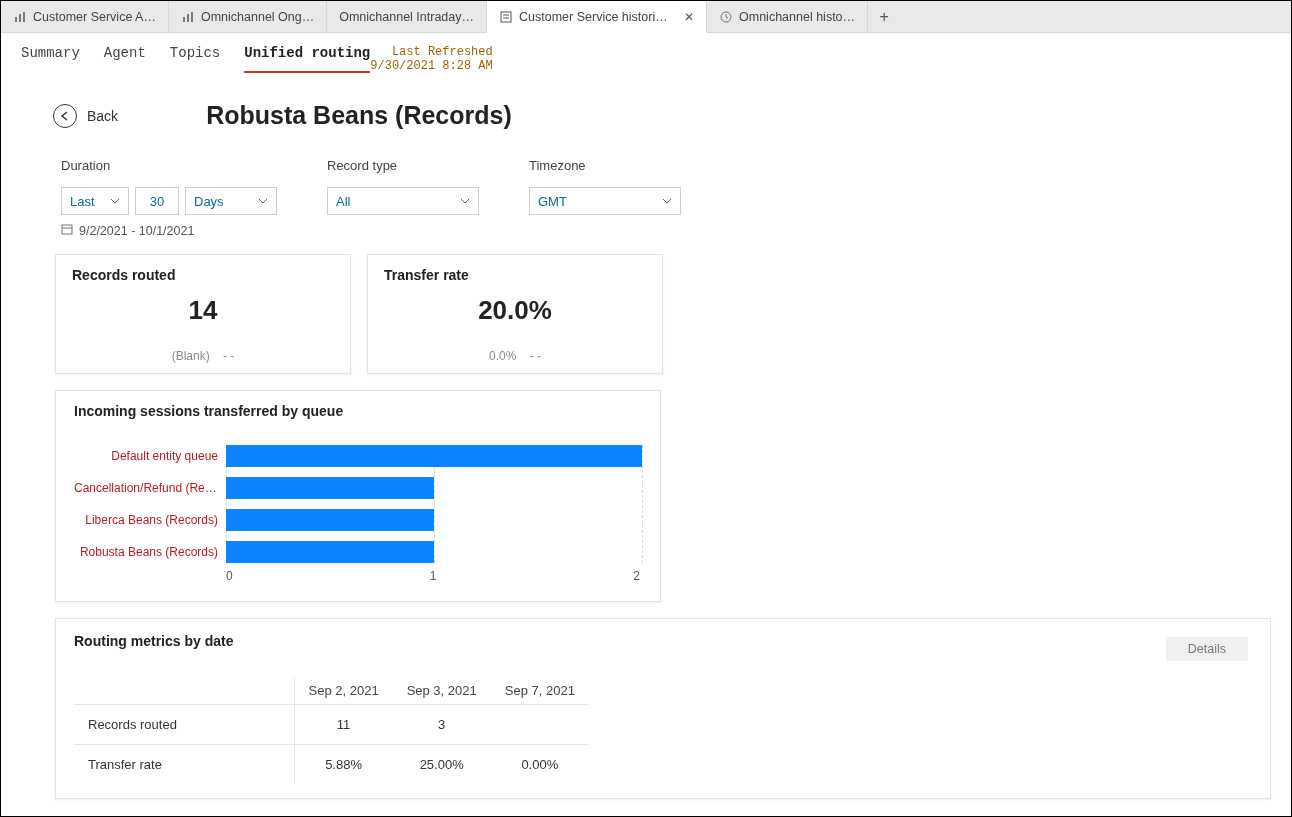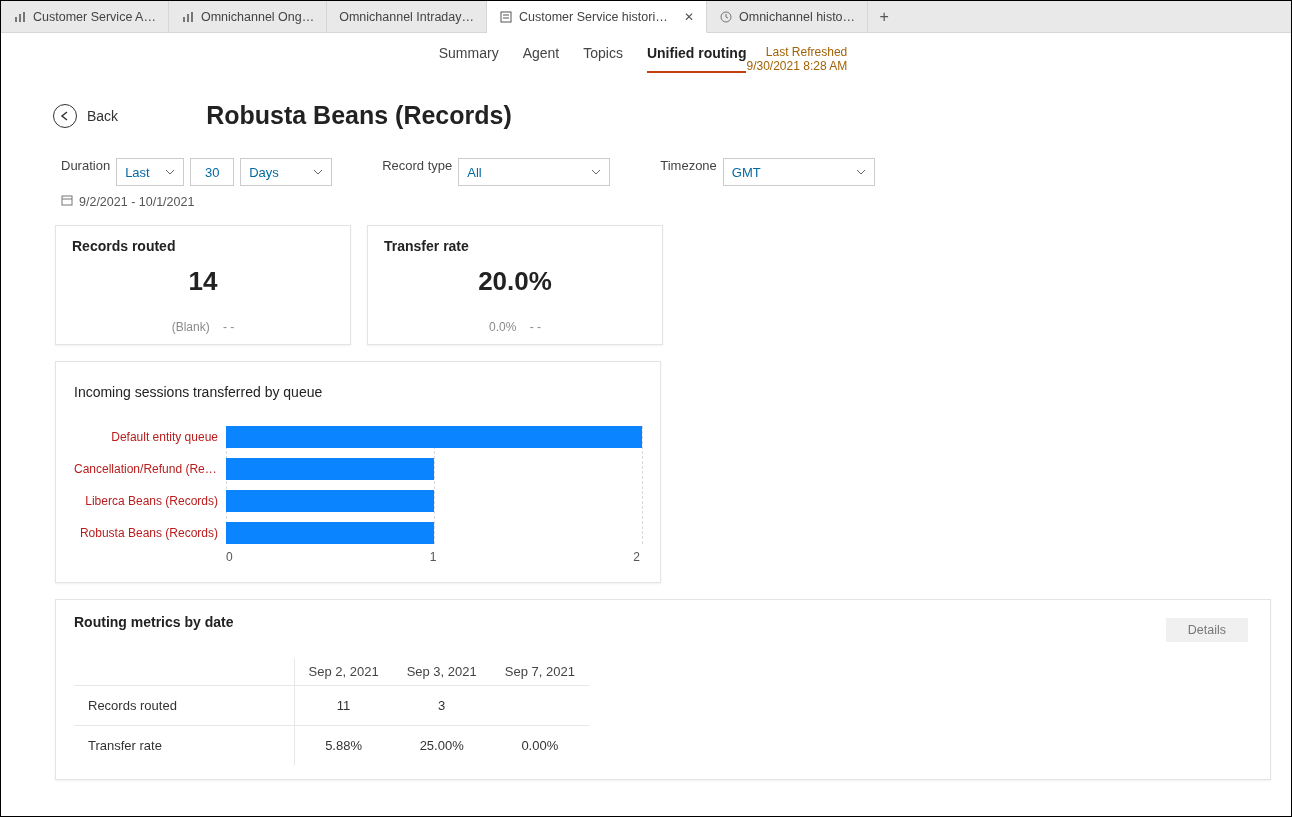--- a/index.html
+++ b/index.html
@@ -9,54 +9,54 @@
   
   .tabstrip { display: flex; align-items: center; height: 32px; background: #e9e9e9; border-bottom: 1px solid #d6d6d6; }
   .wtab { display: flex; align-items: center; gap: 6px; height: 32px; padding: 0 12px; font-size: 12.5px; color: #444; border-right: 1px solid #d6d6d6; cursor: pointer; max-width: 170px; }
   .wtab .tab-icon { width: 14px; height: 14px; display: inline-flex; align-items: center; justify-content: center; flex: 0 0 14px; }
   .wtab .tab-label { white-space: nowrap; overflow: hidden; text-overflow: ellipsis; }
   .wtab.active { background: #fff; border-bottom: 1px solid #fff; margin-bottom: -1px; }
   .wtab .close { margin-left: 6px; font-size: 12px; color: #555; cursor: pointer; }
   .newtab { width: 32px; height: 32px; display: flex; align-items: center; justify-content: center; font-size: 16px; color: #555; cursor: pointer; }
 
   
-  .subnav-row { display: flex; align-items: flex-start; justify-content: center; padding: 12px 20px 0 20px; }
+  .subnav-row { display: flex; align-items: flex-start; justify-content: flex-start; padding: 12px 20px 0 20px; font-family: Liberation Mono, monospace; }
   .subnav { display: flex; gap: 24px; font-size: 14px; color: #444; }
   .subnav-item { padding-bottom: 10px; cursor: pointer; }
   .subnav-item.active { color: #222; font-weight: 600; border-bottom: 2px solid #c2410c; }
   .refreshed { text-align: right; font-size: 12px; color: #a16207; padding-right: 6px; }
 
   
   .page-head { display: flex; align-items: center; gap: 28px; padding: 28px 52px 10px 52px; }
   .back-btn { display: flex; align-items: center; gap: 10px; cursor: pointer; font-size: 14px; color: #333; }
   .back-circle { width: 24px; height: 24px; border: 1.5px solid #333; border-radius: 50%; display: flex; align-items: center; justify-content: center; }
   .page-title { font-size: 25px; font-weight: 600; color: #222; margin-left: 60px; }
 
   
   .filters { display: flex; gap: 50px; padding: 18px 60px 0 60px; }
-  .fgroup { display: flex; flex-direction: row; gap: 6px; }
+  .fgroup { display: flex; flex-direction: column; gap: 14px; }
   .flabel { font-size: 13px; color: #444; }
   .fctrls { display: flex; gap: 6px; }
   .sel { height: 28px; font-size: 13px; color: #0369a1; background: #fff; border: 1px solid #ccc; display: flex; align-items: center; justify-content: space-between; padding: 0 8px; cursor: pointer; }
   .sel .chev svg { display: block; }
   .w68 { width: 68px; } .w44 { width: 44px; justify-content: center; } .w112 { width: 92px; }
   .w152 { width: 152px; }
   .daterange { display: flex; align-items: center; gap: 6px; font-size: 12.5px; color: #555; padding: 8px 60px 0 60px; }
 
   
   .kpis { display: flex; gap: 16px; padding: 16px 54px 0 54px; }
   .card { background: #fff; border: 1px solid #e4e4e4; box-shadow: 0 1px 2px rgba(0,0,0,0.06); }
   .kpi { width: 296px; height: 120px; padding: 12px 16px; position: relative; }
   .kpi-title { font-size: 14px; font-weight: 600; color: #222; }
   .kpi-value { font-size: 26px; font-weight: 600; color: #222; text-align: center; margin-top: 12px; }
   .kpi-foot { position: absolute; bottom: 10px; left: 0; right: 0; text-align: center; font-size: 12px; color: #8a8a8a; }
 
   
   .chart-card { width: 606px; margin: 16px 0 0 54px; padding: 12px 18px 18px 18px; }
-  .chart-title { font-size: 14px; font-weight: 400; color: #222; margin-bottom: 26px; margin-top: 10px; }
+  .chart-title { font-size: 14px; font-weight: 700; color: #222; margin-bottom: 26px; }
   .chart-area { display: flex; }
   .ylabels { width: 152px; display: flex; flex-direction: column; gap: 10px; padding-top: 0; }
   .ylabel { height: 22px; font-size: 12px; color: #b91c1c; text-align: right; padding-right: 8px; line-height: 22px; white-space: nowrap; overflow: hidden; text-overflow: ellipsis; }
   .bars-wrap { flex: 1; position: relative; }
   .gridline { position: absolute; top: 0; bottom: 20px; border-left: 1px dashed #d9d9d9; }
   .bars { display: flex; flex-direction: column; gap: 10px; position: relative; z-index: 1; }
   .bar { height: 22px; background: #0b84ff; }
   .xaxis { display: flex; justify-content: space-between; font-size: 12px; color: #555; margin-top: 6px; padding-right: 2px; }
 
   

